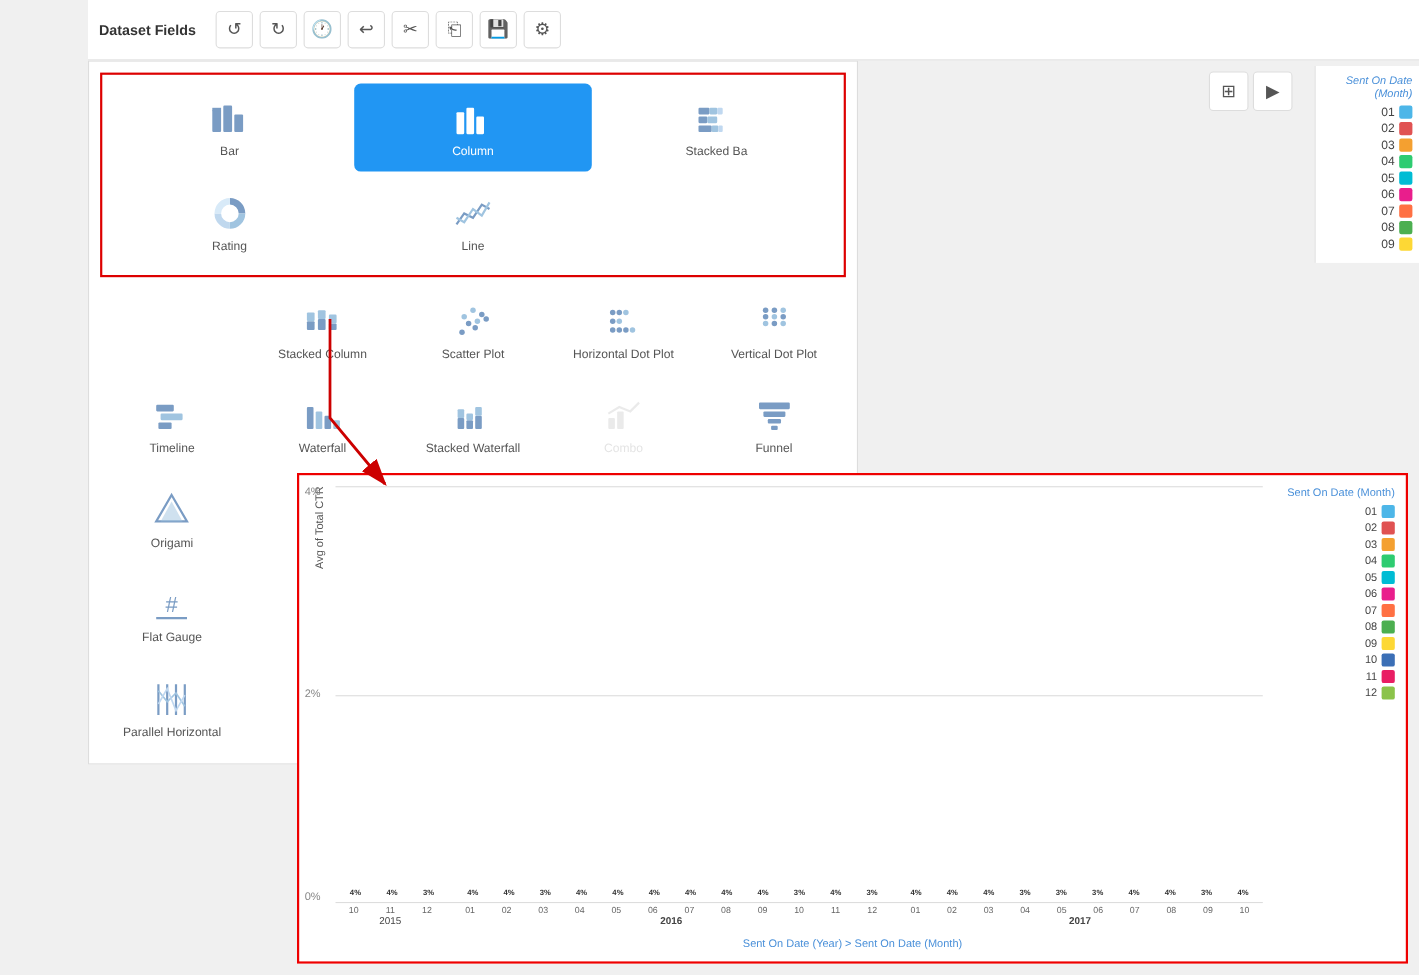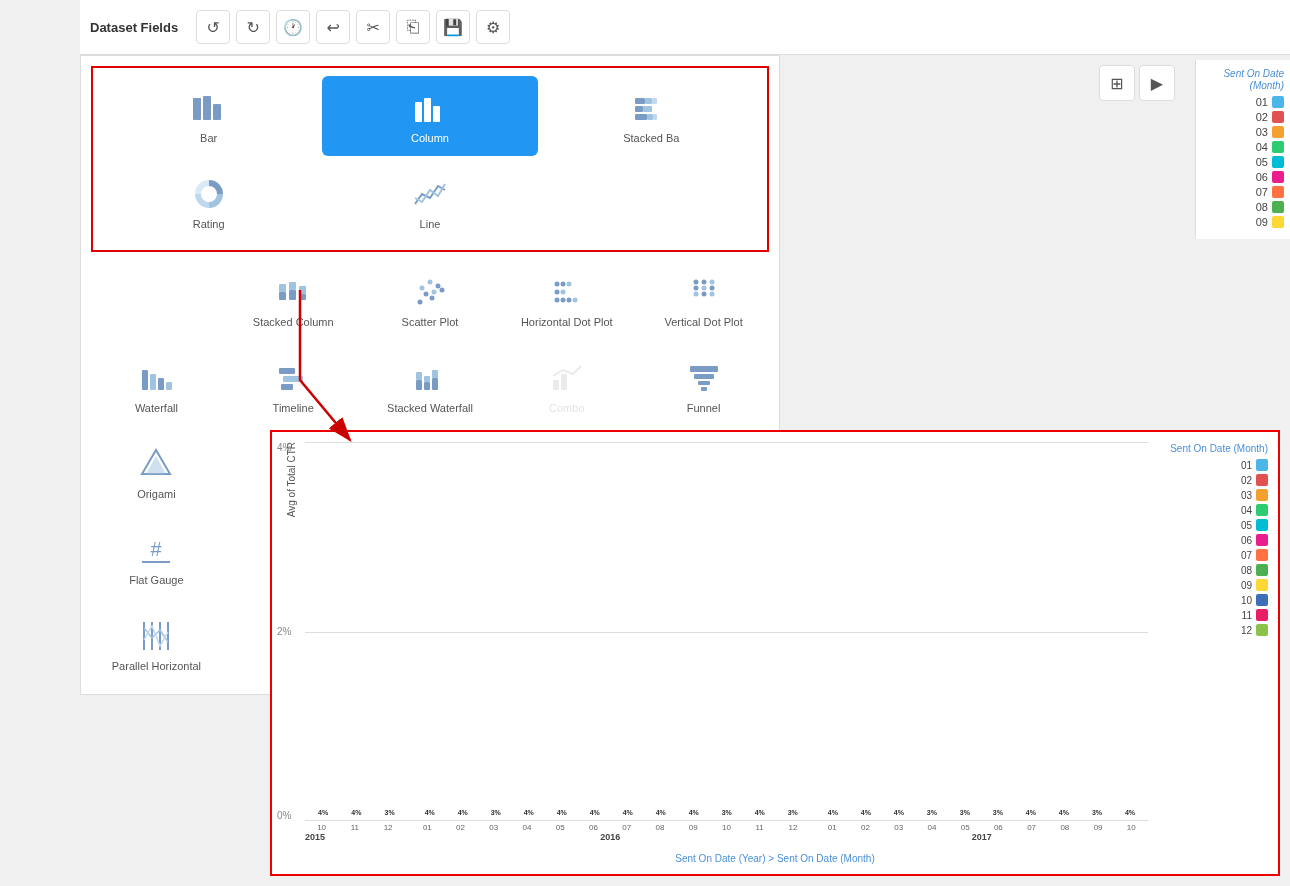--- a/index.html
+++ b/index.html
@@ -369,37 +369,37 @@
         </svg>
       </div>
       <span class="chart-label">Vertical Dot Plot</span>
     </div>
   </div>
 
   <div style="display:grid; grid-template-columns: repeat(5,1fr); gap:6px; margin-bottom:6px;">
     <div class="chart-item">
       <div class="chart-icon">
         <svg viewBox="0 0 36 36">
+          <rect x="4" y="8" width="16" height="6" fill="#7a9cc4" rx="1"></rect>
+          <rect x="8" y="16" width="20" height="6" fill="#a0c4e0" rx="1"></rect>
+          <rect x="6" y="24" width="12" height="6" fill="#7a9cc4" rx="1"></rect>
+        </svg>
+      </div>
+      <span class="chart-label">Timeline</span>
+    </div>
+    <div class="chart-item">
+      <div class="chart-icon">
+        <svg viewBox="0 0 36 36">
           <rect x="4" y="10" width="6" height="20" fill="#7a9cc4" rx="1"></rect>
           <rect x="12" y="14" width="6" height="16" fill="#a0c4e0" rx="1"></rect>
           <rect x="20" y="18" width="6" height="12" fill="#7a9cc4" rx="1"></rect>
           <rect x="28" y="22" width="6" height="8" fill="#a0c4e0" rx="1"></rect>
         </svg>
       </div>
       <span class="chart-label">Waterfall</span>
-    </div>
-    <div class="chart-item">
-      <div class="chart-icon">
-        <svg viewBox="0 0 36 36">
-          <rect x="4" y="8" width="16" height="6" fill="#7a9cc4" rx="1"></rect>
-          <rect x="8" y="16" width="20" height="6" fill="#a0c4e0" rx="1"></rect>
-          <rect x="6" y="24" width="12" height="6" fill="#7a9cc4" rx="1"></rect>
-        </svg>
-      </div>
-      <span class="chart-label">Timeline</span>
     </div>
     <div class="chart-item">
       <div class="chart-icon">
         <svg viewBox="0 0 36 36">
           <rect x="4" y="20" width="6" height="10" fill="#7a9cc4" rx="1"></rect>
           <rect x="4" y="12" width="6" height="8" fill="#a0c4e0" rx="1"></rect>
           <rect x="12" y="22" width="6" height="8" fill="#7a9cc4" rx="1"></rect>
           <rect x="12" y="16" width="6" height="6" fill="#a0c4e0" rx="1"></rect>
           <rect x="20" y="18" width="6" height="12" fill="#7a9cc4" rx="1"></rect>
           <rect x="20" y="10" width="6" height="8" fill="#a0c4e0" rx="1"></rect>
@@ -675,21 +675,21 @@
             </div>
           </div>
 
         <div id="chart-xaxis" style="position: absolute; bottom: 0px; left: 0px; right: 0px; height: 30px; display: flex; align-items: flex-start; padding-top: 2px;">
         <div style="flex: 3 1 0%; display: flex; flex-direction: column; align-items: stretch;">
               <div style="display: flex; flex: 1 1 0%;">
                 <div style="flex: 1 1 0%; text-align: center; font-size: 8px; color: rgb(102, 102, 102);">10</div>
                 <div style="flex: 1 1 0%; text-align: center; font-size: 8px; color: rgb(102, 102, 102);">11</div>
                 <div style="flex: 1 1 0%; text-align: center; font-size: 8px; color: rgb(102, 102, 102);">12</div>
               </div>
-              <div style="text-align: left; font-size: 9px; color: rgb(68, 68, 68); font-weight: bold;">2015</div>
+              <div style="text-align: center; font-size: 9px; color: rgb(68, 68, 68); font-weight: normal;">2015</div>
             </div>
             <div style="width: 6px; flex-shrink: 0;"></div>
             <div style="flex: 12 1 0%; display: flex; flex-direction: column; align-items: stretch;">
               <div style="display: flex; flex: 1 1 0%;">
                 <div style="flex: 1 1 0%; text-align: center; font-size: 8px; color: rgb(102, 102, 102);">01</div>
                 <div style="flex: 1 1 0%; text-align: center; font-size: 8px; color: rgb(102, 102, 102);">02</div>
                 <div style="flex: 1 1 0%; text-align: center; font-size: 8px; color: rgb(102, 102, 102);">03</div>
                 <div style="flex: 1 1 0%; text-align: center; font-size: 8px; color: rgb(102, 102, 102);">04</div>
                 <div style="flex: 1 1 0%; text-align: center; font-size: 8px; color: rgb(102, 102, 102);">05</div>
                 <div style="flex: 1 1 0%; text-align: center; font-size: 8px; color: rgb(102, 102, 102);">06</div>

